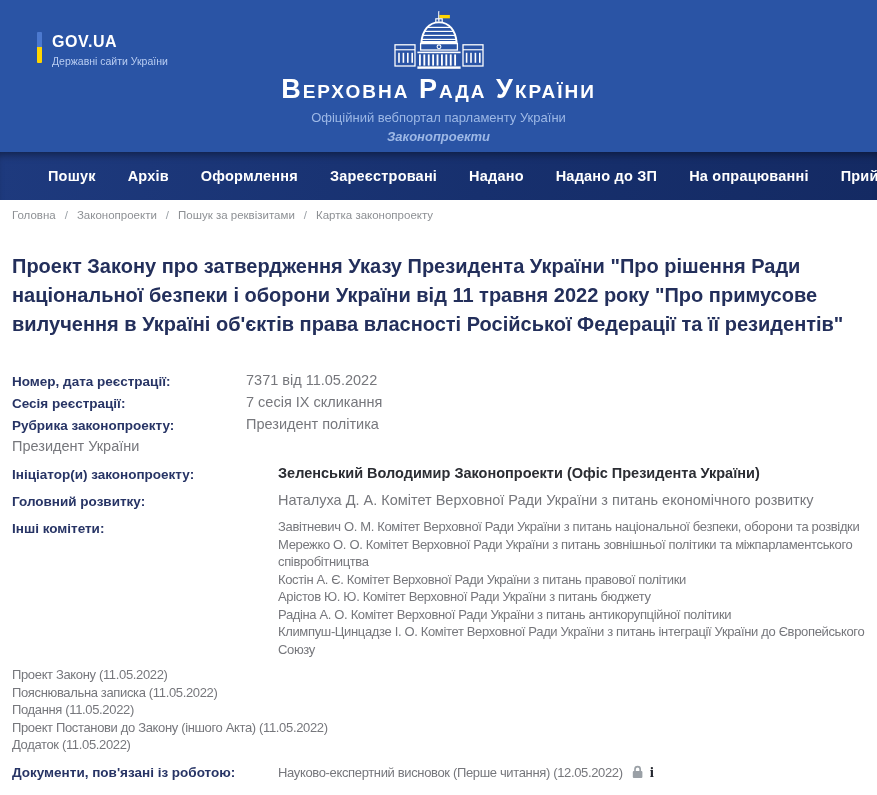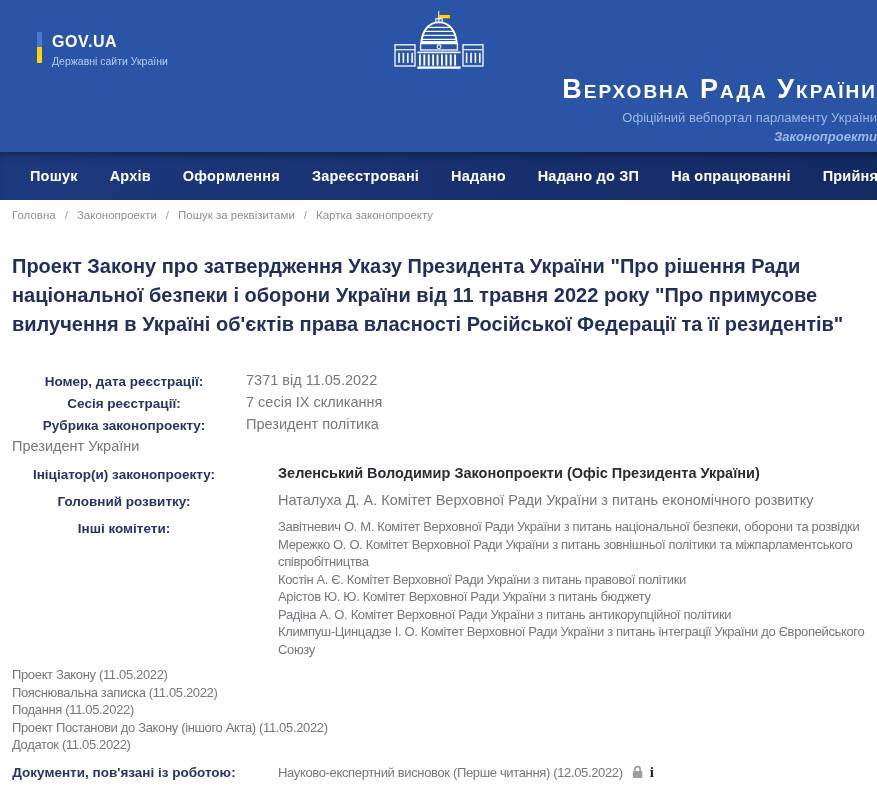--- a/index.html
+++ b/index.html
@@ -7,48 +7,48 @@
     font-family: "Liberation Sans", sans-serif; }
 
   
   .site-header { position: relative; height: 152px; background: #2a54a5; color: #fff; }
   .govua { position: absolute; left: 37px; top: 32px; display: flex; gap: 10px; cursor: pointer; }
   .govua-flagbar { width: 5px; height: 31px; border-radius: 1px;
     background: linear-gradient(to bottom, #4c79cf 0 50%, #ffd500 50% 100%); }
   .govua-title { font-weight: bold; font-size: 16px; letter-spacing: .6px; line-height: 1; margin-top: 2px; }
   .govua-sub { font-size: 10.5px; color: #b9cdf2; margin-top: 5px; }
 
-  .brand { text-align: right; padding-top: 7px; }
+  .brand { text-align: center; padding-top: 7px; }
   .brand svg { display: block; margin: 0 auto; }
   .brand-title { font-size: 27px; font-weight: bold; letter-spacing: 2px;
     font-variant: small-caps; line-height: 1; margin-top: 3px; }
   .brand-sub { font-size: 13px; color: #9db8e6; margin-top: 7px; }
   .brand-section { font-size: 13px; color: #9db8e6; font-weight: bold; font-style: italic; margin-top: 4px; }
 
   
   .main-nav { height: 48px; background: linear-gradient(100deg, #1e3a7e 0%, #17306e 55%, #142a63 100%);
-    display: flex; align-items: center; padding: 0 30px; gap: 32px;
+    display: flex; align-items: center; padding: 0 48px; gap: 32px;
     box-shadow: inset 0 7px 8px -5px rgba(0,0,0,.45); }
   .main-nav a { color: #ffffff; font-weight: bold; font-size: 14.5px; text-decoration: none;
     white-space: nowrap; letter-spacing: .2px; cursor: pointer; }
 
   
   .breadcrumb { display: flex; align-items: center; gap: 9px; padding: 9px 0 5px 12px;
     font-size: 11.5px; color: #8d9094; }
   .breadcrumb a { color: #8d9094; text-decoration: none; cursor: pointer; }
   .breadcrumb .sep { color: #9aa0a6; }
 
   
   .content { padding: 26px 12px 0 12px; }
   .bill-title { color: #232f5b; font-size: 20px; font-weight: bold; line-height: 29px;
     max-width: 858px; margin-bottom: 32px; }
 
   .row { display: flex; margin-bottom: 3px; }
   .row-label { flex: none; width: 234px; padding-right: 10px; color: #273465;
-    font-weight: bold; font-size: 13.5px; line-height: 17px; padding-top: 2px; text-align: center; }
+    font-weight: bold; font-size: 13.5px; line-height: 17px; padding-top: 2px; }
   .row-value { flex: 1; color: #76777c; font-size: 14.5px; line-height: 19px; }
   .row-value.strong { color: #2b2d33; font-weight: bold; }
   .row.gap-top { margin-top: 8px; gap: 32px; }
 
   .plain-list .li { display: block; font-size: 13px; letter-spacing: -0.35px;
     line-height: 17.5px; color: #76777c; }
   .doc-list .li { display: block; font-size: 13px; letter-spacing: -0.35px;
     line-height: 17.5px; color: #76777c; text-decoration: none; cursor: pointer; }
   .rel-list .li { display: flex; align-items: center; gap: 6px; line-height: 21.5px; }
   .rel-list .li > a { font-size: 13px; letter-spacing: -0.35px; color: #76777c;

